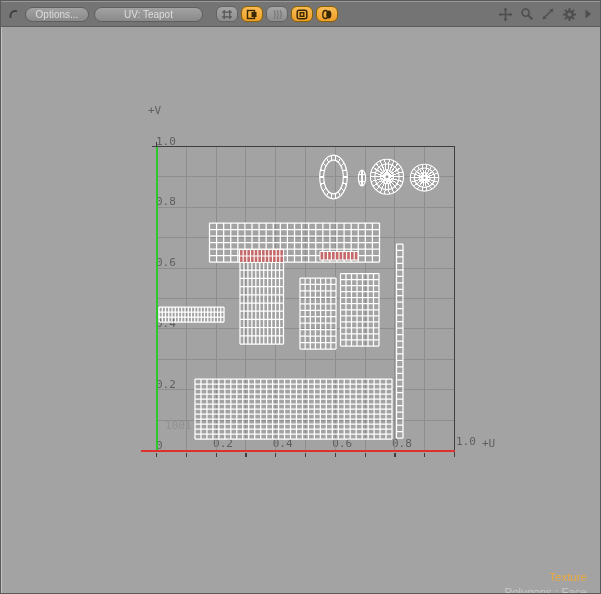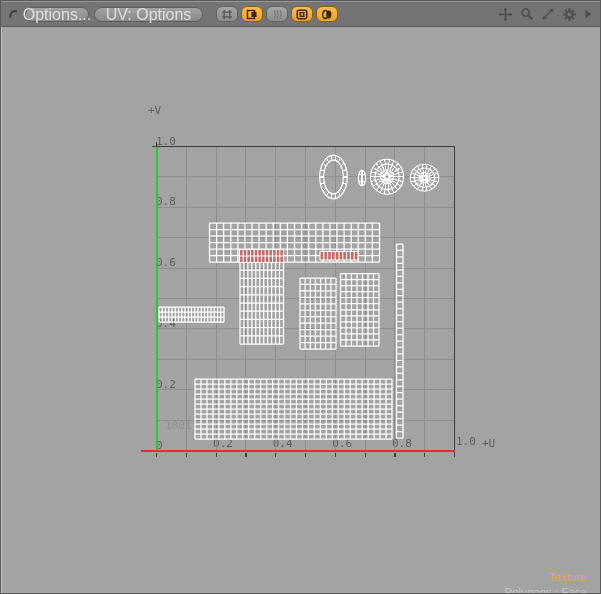--- a/index.html
+++ b/index.html
@@ -3,21 +3,21 @@
 <meta charset="utf-8">
 <style>
   html,body{margin:0;padding:0;background:#555;}
   .window{position:relative;width:601px;height:594px;background:#a3a3a3;overflow:hidden;
           border:1px solid #5a5a5a;box-sizing:border-box;font-family:"Liberation Sans",sans-serif;}
   
   .toolbar{position:relative;display:flex;align-items:center;height:26px;background:#747474;
            border-top:1px solid #989898;border-bottom:1px solid #5c5c5c;padding:0 6px;box-sizing:border-box;}
   .hook{width:14px;height:14px;margin-right:4px;flex:0 0 auto;}
   .pill{height:15px;border-radius:8px;border:1px solid #5f5f5f;background:linear-gradient(#a2a2a2,#8a8a8a);
-        color:#dedede;font-size:16px;line-height:13px;padding:0 10px;margin-right:5px;
+        color:#dedede;font-size:10px;line-height:13px;padding:0 10px;margin-right:5px;
         font-family:"Liberation Sans",sans-serif;display:flex;align-items:center;justify-content:center;cursor:default;}
   .pill.opts{width:64px;box-sizing:border-box;}
   .pill.uvmode{width:109px;box-sizing:border-box;}
   .toggles{display:flex;gap:3px;margin-left:8px;}
   .toggle-btn{width:22px;height:16px;border-radius:6px;border:1px solid #636363;
               background:linear-gradient(#a6a6a6,#8e8e8e);display:flex;align-items:center;justify-content:center;padding:0;}
   .toggle-btn.active{background:linear-gradient(#f8bc55,#efA02c);border-color:#8a6200;}
   .right-icons{margin-left:auto;display:flex;align-items:center;gap:7px;padding-right:2px;}
   .right-icons svg{display:block;}
   
@@ -35,21 +35,21 @@
 </head>
 <body>
 
 <div class="window">
 
   <div class="toolbar">
     <svg class="hook" viewBox="0 0 14 14">
       <path d="M3.5,11 L3.5,8 A4.5,4.5 0 0 1 10,4.5" fill="none" stroke="#3d3d3d" stroke-width="1.8"></path>
     </svg>
     <button class="pill opts">Options...</button>
-    <button class="pill uvmode">UV: Options</button>
+    <button class="pill uvmode">UV: Teapot</button>
 
     <div class="toggles">
       <button class="toggle-btn">
         <svg width="12" height="11" viewBox="0 0 12 11">
           <path d="M1,3.2 H11 M1,7.8 H11 M3.2,1 V10 M8.8,1 V10" stroke="#565656" stroke-width="1.3" fill="none"></path>
         </svg>
       </button>
       <button class="toggle-btn active">
         <svg width="12" height="11" viewBox="0 0 12 11">
           <rect x="1.5" y="1.5" width="7" height="8" fill="none" stroke="#3a2800" stroke-width="1.4"></rect>

